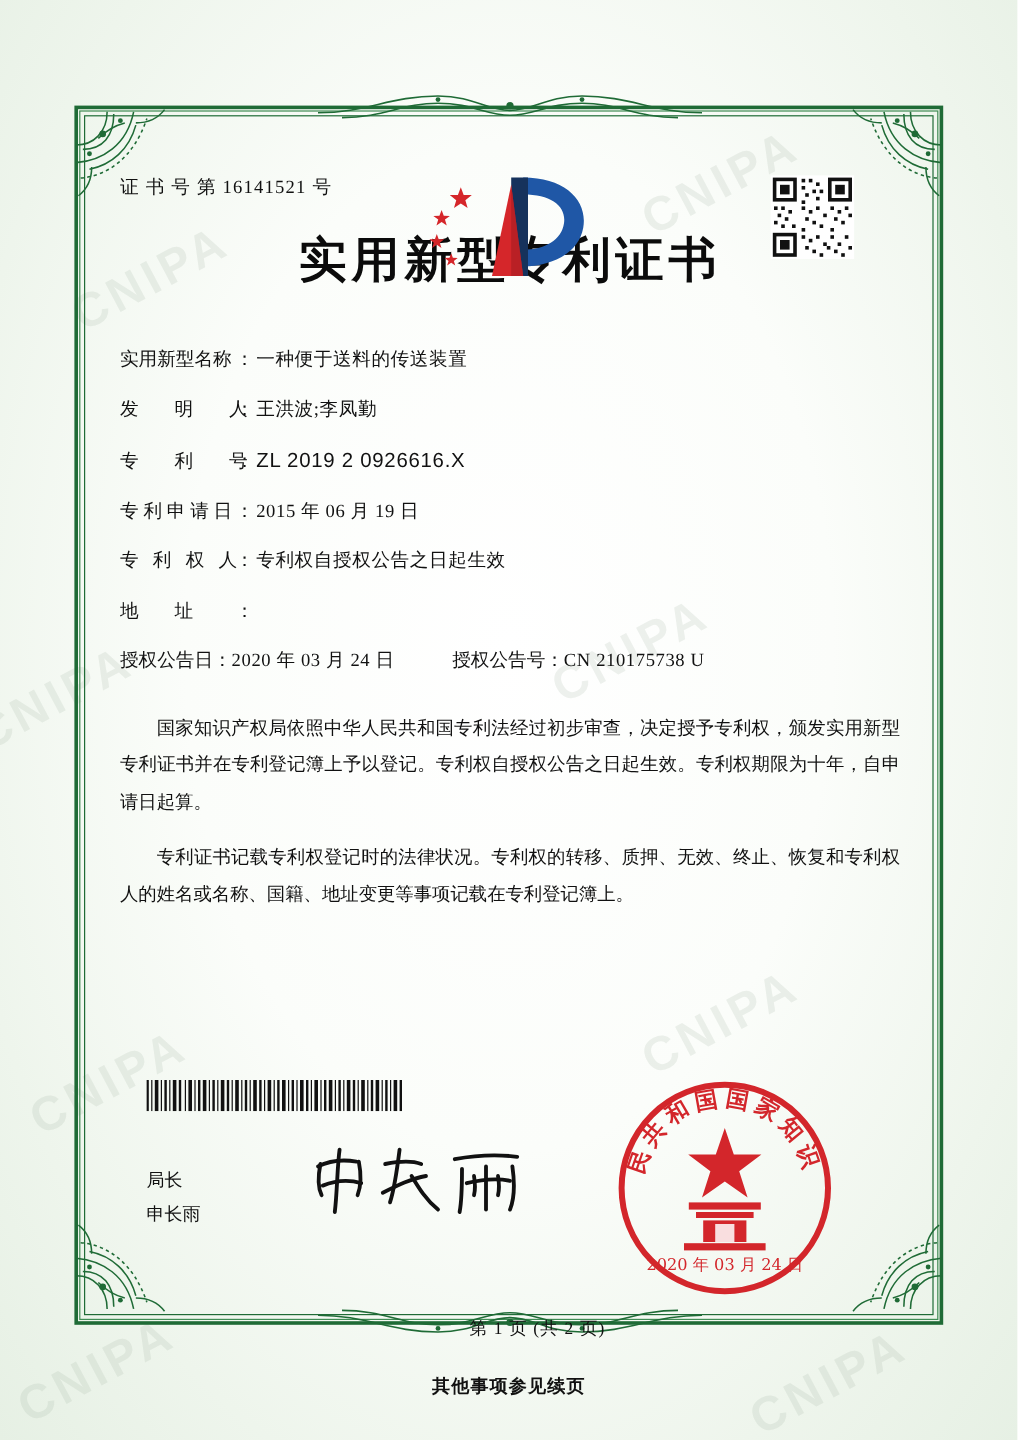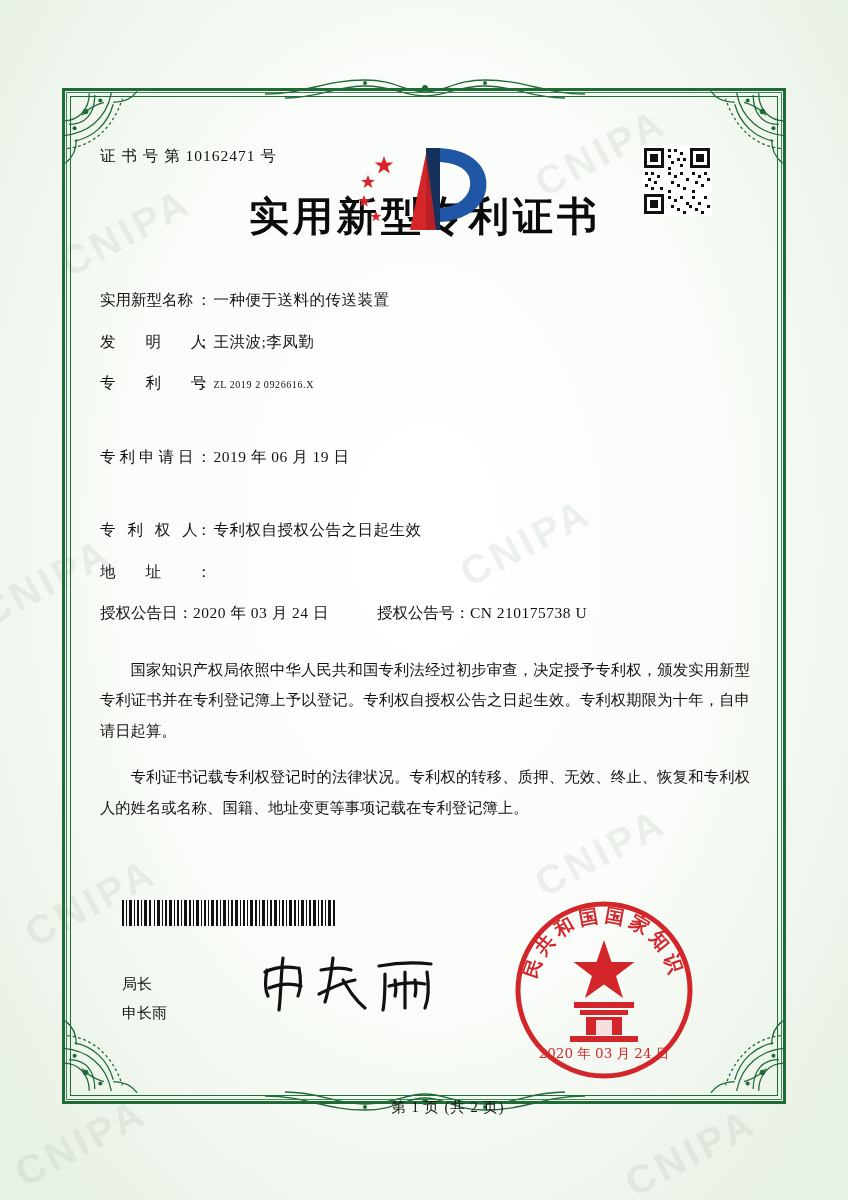--- a/index.html
+++ b/index.html
@@ -155,38 +155,39 @@
     align-items: baseline;
     margin-bottom: 26px;
     white-space: nowrap;
   }
   .f-label {
     display: inline-block;
     width: 96px;
     letter-spacing: 0px;
   }
   .f-label.sp1 { letter-spacing: 13px; }
-  .f-label.sp3 { letter-spacing: 4px; margin-top: 32px; }
+  .f-label.sp3 { letter-spacing: 4px; }
   .f-sep { margin-right: 2px; }
   .f-value { letter-spacing: 0.5px; }
-  .f-value.mono { font-family: Liberation Serif, serif; font-size: 10px; letter-spacing: 0.6px; text-align: right;}
+  .f-value.mono { font-family: Liberation Sans, sans-serif; font-size: 17px; letter-spacing: 0.6px; text-align: right;}
 
   .row-two { display: flex; align-items: baseline; margin-bottom: 26px; white-space: nowrap;}
   .row-two .seg2 { margin-left: 48px; }
 
   .paragraphs {
     margin-top: 34px;
     font-size: 15.3px;
     color: #111;
     line-height: 2.0;
     text-align: justify;
   }
   .paragraphs p {
     margin: 16px 0 2px 0;
     text-indent: 2em;
+    font-family: Liberation Mono, monospace;
   }
 
   
   .barcode {
     position: absolute;
     left: 122px;
     top: 900px;
     width: 215px;
     height: 26px;
   }
@@ -424,21 +425,21 @@
 
         <g fill="#d5262a">
           <polygon points="44,14 46.4,20.4 53.2,20.6 47.8,24.8 49.7,31.4 44,27.5 38.3,31.4 40.2,24.8 34.8,20.6 41.6,20.4"></polygon>
           <polygon points="28,33 29.8,37.8 34.9,37.9 30.8,41 32.3,46 28,43 23.7,46 25.2,41 21.1,37.9 26.2,37.8"></polygon>
           <polygon points="24,53 25.6,57.3 30.2,57.4 26.5,60.2 27.9,64.6 24,61.9 20.1,64.6 21.5,60.2 17.8,57.4 22.4,57.3"></polygon>
           <polygon points="36,69 37.4,72.8 41.4,72.9 38.2,75.4 39.4,79.3 36,76.9 32.6,79.3 33.8,75.4 30.6,72.9 34.6,72.8"></polygon>
         </g>
       </svg>
     </div>
 
-    <div class="cert-no">证 书 号 第 10162471 号</div>
+    <div class="cert-no">证 书 号 第 16141521 号</div>
 
     <div class="title">实用新型专利证书</div>
 
     <div class="fields">
 
       <div class="field-row">
         <span class="f-label">实用新型名称</span>
         <span class="f-sep">：</span>
         <span class="f-value">一种便于送料的传送装置</span>
       </div>
@@ -451,21 +452,21 @@
 
       <div class="field-row">
         <span class="f-label sp1">专    利    号</span>
         <span class="f-sep">：</span>
         <span class="f-value mono">ZL 2019 2 0926616.X</span>
       </div>
 
       <div class="field-row">
         <span class="f-label sp3">专利申请日</span>
         <span class="f-sep">：</span>
-        <span class="f-value">2019 年 06 月 19 日</span>
+        <span class="f-value">2015 年 06 月 19 日</span>
       </div>
 
       <div class="field-row">
         <span class="f-label sp3">专 利 权 人</span>
         <span class="f-sep">：</span>
         <span class="f-value">专利权自授权公告之日起生效</span>
       </div>
 
       <div class="field-row">
         <span class="f-label sp1">地        址</span>
@@ -600,14 +601,15 @@
       </defs>
       <text font-family="'DejaVu Serif','Liberation Serif',serif" font-size="19" font-weight="700" fill="#d3262b" letter-spacing="5">
         <textPath href="#sealArc" startOffset="50%" text-anchor="middle">中华人民共和国国家知识产权局</textPath>
       </text>
 
       <text x="92" y="160" text-anchor="middle" font-family="'DejaVu Serif','Liberation Serif',serif" font-size="13.5" fill="#d3262b">2020 年 03 月 24 日</text>
     </svg>
   </div>
 
   <div class="page-no">第 1 页 (共 2 页)</div>
+  <div class="footer-note">其他事项参见续页</div>
 
 </div>
 
 </body></html>

